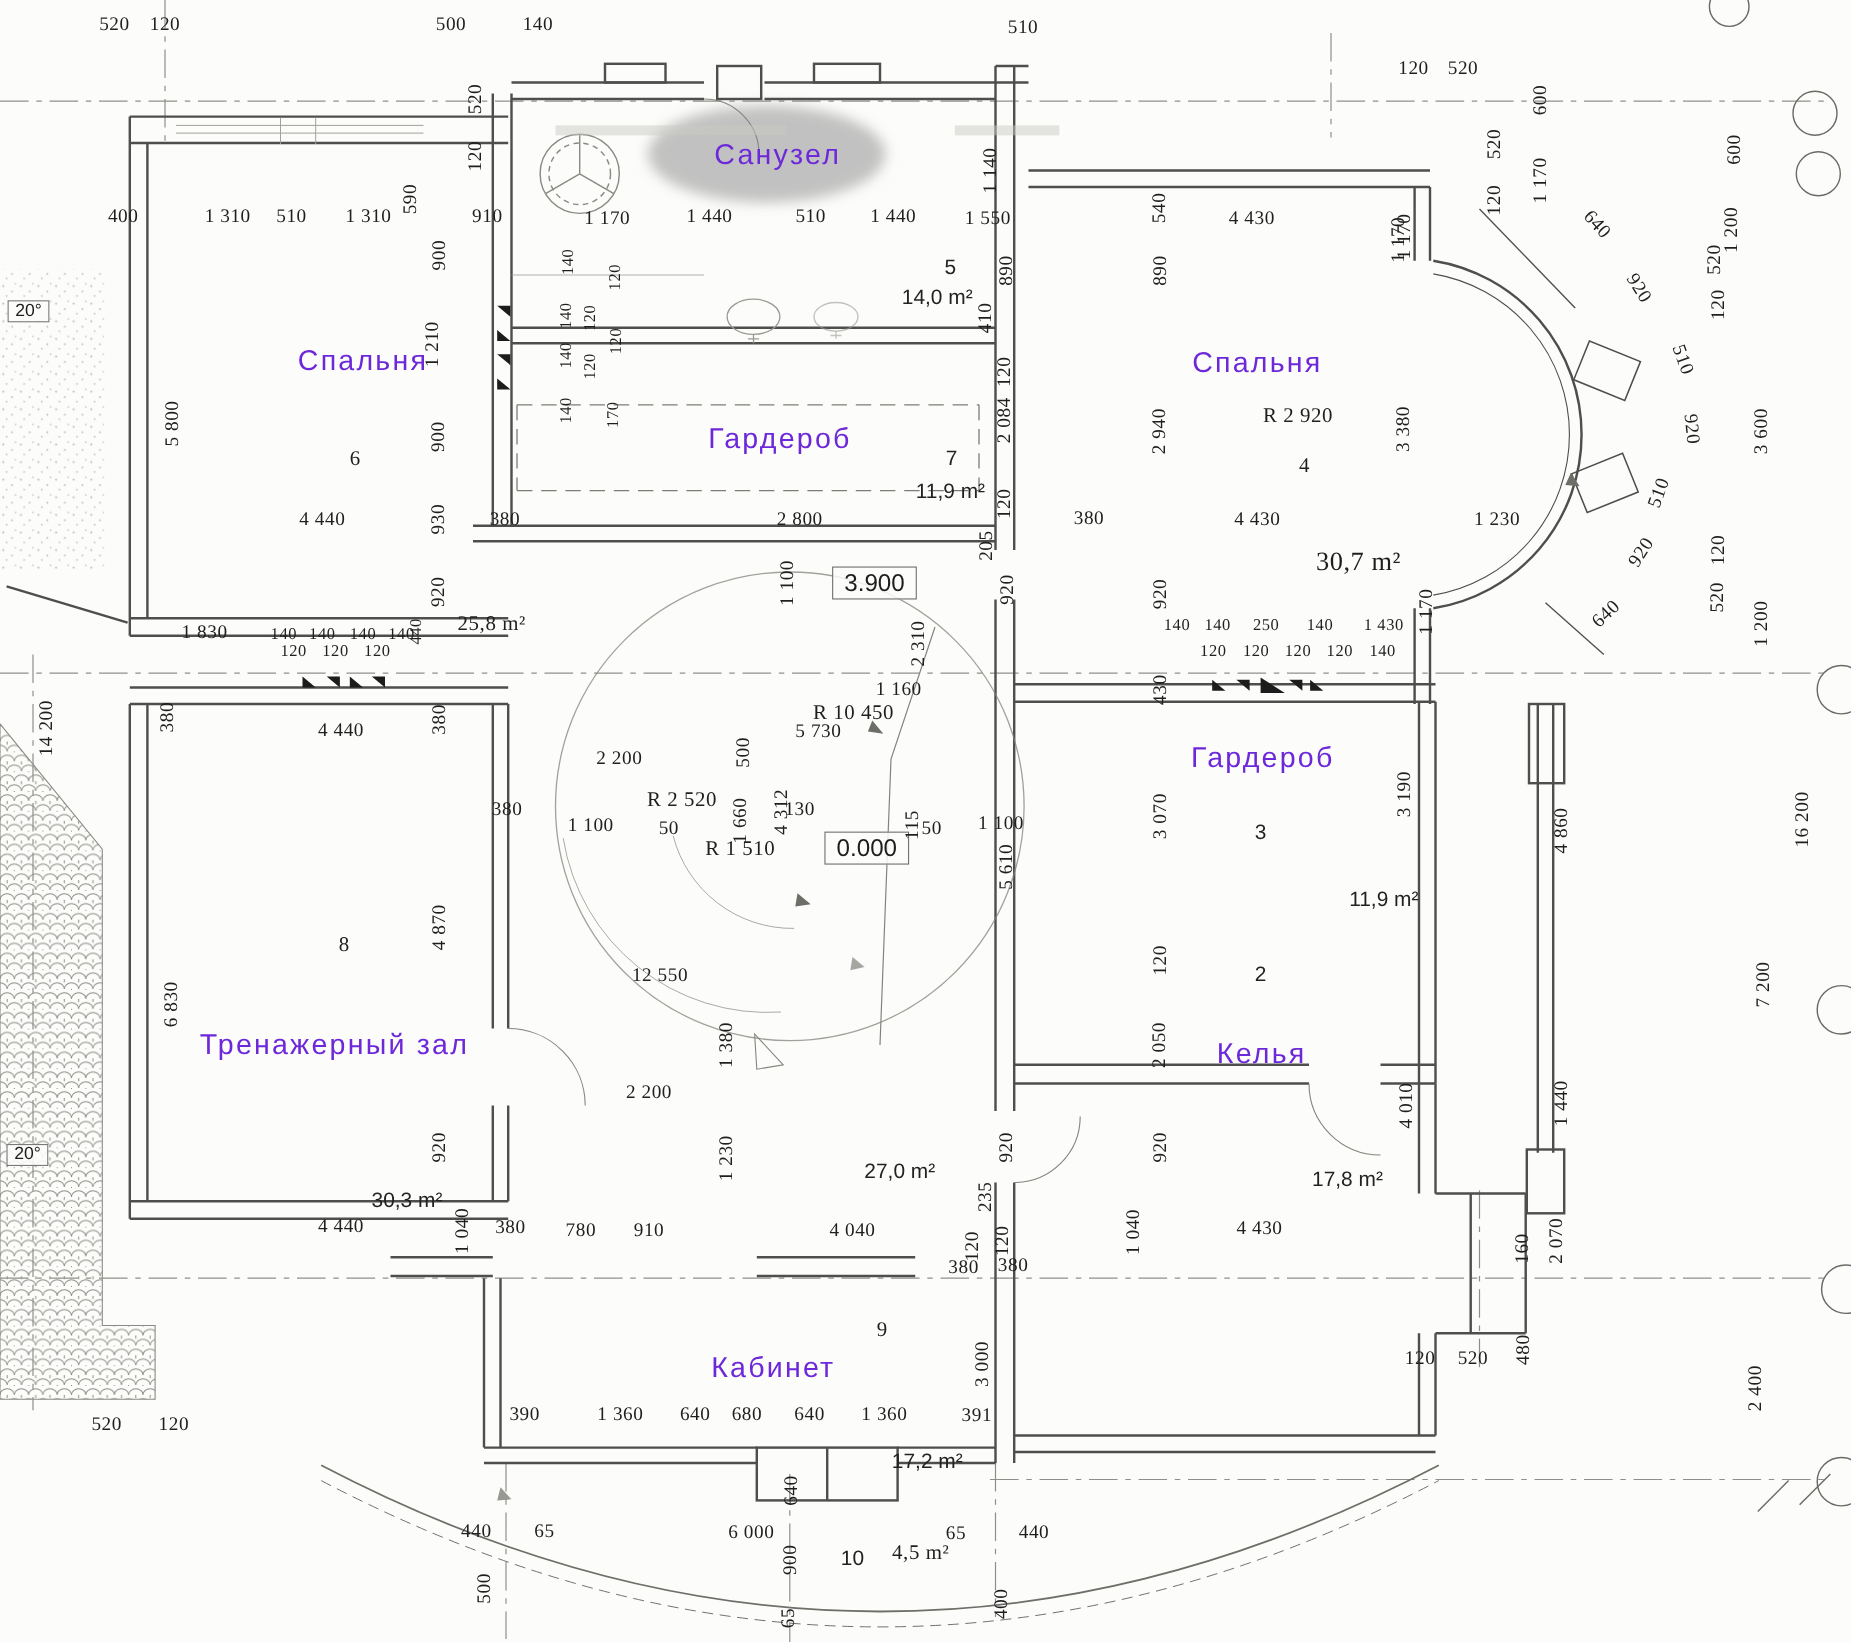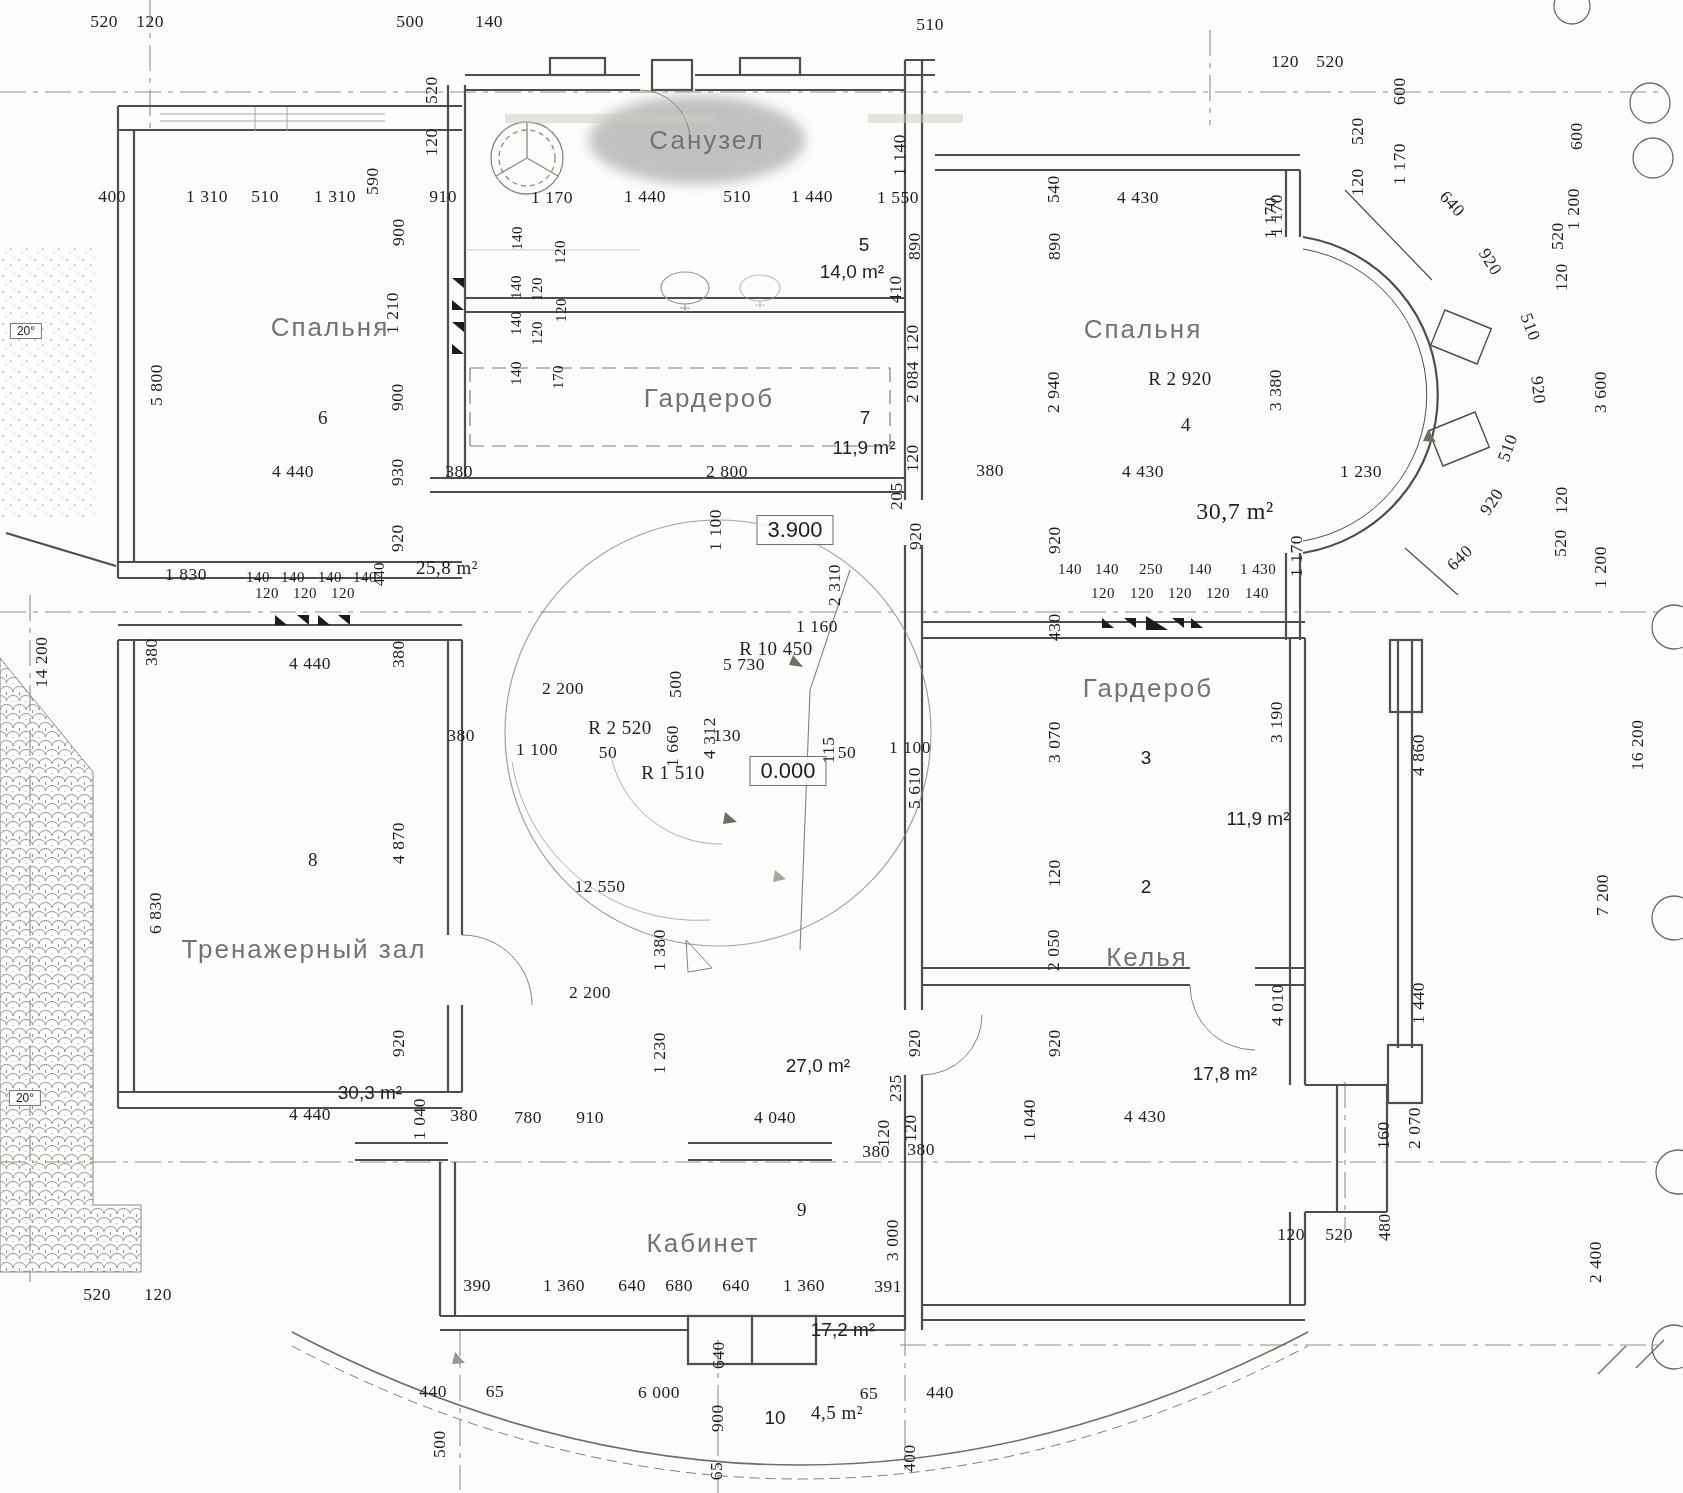--- a/index.html
+++ b/index.html
@@ -3,25 +3,25 @@
 <meta charset="utf-8">
 <style>
   html,body{margin:0;padding:0;background:#e8e8e4;}
   #canvas{position:relative;width:1683px;height:1493px;background:#fcfcfa;overflow:hidden;
           font-family:"Liberation Serif",serif;}
   svg{position:absolute;left:0;top:0;}
   #labels{position:absolute;left:0;top:0;width:100%;height:100%;}
   .lbl{position:absolute;white-space:nowrap;color:#1f1f1f;line-height:1;}
   .d{font-family:"Liberation Serif",serif;font-size:17.5px;letter-spacing:.5px;}
   .s{font-family:"Liberation Sans",sans-serif;font-size:18px;color:#222;}
-  .r{font-family:"Liberation Sans",sans-serif;font-size:26px;color:#737373;letter-spacing:2px;}
+  .r{font-family:"Liberation Sans",sans-serif;font-size:26px;color:#6d28d9;letter-spacing:2px;}
   .lv{font-family:"Liberation Sans",sans-serif;font-size:22px;color:#1d1d1d;border:1.4px solid #6f6f6f;
       padding:3px 10px;background:rgba(252,252,250,.85);}
-  .ang{font-family:"Liberation Sans",sans-serif;font-size:12px;color:#1d1d1d;border:1.2px solid #7a7a7a;
-      padding:1px 6px;background:rgba(252,252,250,.9);margin-top:48px;}
+  .ang{font-family:"Liberation Sans",sans-serif;font-size:16px;color:#1d1d1d;border:1.2px solid #7a7a7a;
+      padding:1px 6px;background:rgba(252,252,250,.9);}
 </style>
 </head>
 <body>
 
 <div id="canvas">
 
   <svg width="1683" height="1493" viewBox="0 0 1683 1493">
     <defs>
       <pattern id="waves" width="26" height="18" patternUnits="userSpaceOnUse">
         <path d="M0,8 a6.5,5.5 0 0 1 13,0 M13,8 a6.5,5.5 0 0 1 13,0 M-6.5,17 a6.5,5.5 0 0 1 13,0 M6.5,17 a6.5,5.5 0 0 1 13,0 M19.5,17 a6.5,5.5 0 0 1 13,0" fill="none" stroke="#8b8b86" stroke-width="0.9"></path>
@@ -366,21 +366,21 @@
       <span class="lbl r" style="left: 703px; top: 1243px; transform: translate(-50%, -50%) rotate(0deg);">Кабинет</span>
       <span class="lbl d" style="left: 477px; top: 1286px; transform: translate(-50%, -50%) rotate(0deg);">390</span>
       <span class="lbl d" style="left: 564px; top: 1286px; transform: translate(-50%, -50%) rotate(0deg);">1 360</span>
       <span class="lbl d" style="left: 632px; top: 1286px; transform: translate(-50%, -50%) rotate(0deg);">640</span>
       <span class="lbl d" style="left: 679px; top: 1286px; transform: translate(-50%, -50%) rotate(0deg);">680</span>
       <span class="lbl d" style="left: 736px; top: 1286px; transform: translate(-50%, -50%) rotate(0deg);">640</span>
       <span class="lbl d" style="left: 804px; top: 1286px; transform: translate(-50%, -50%) rotate(0deg);">1 360</span>
       <span class="lbl s" style="font-size: 19px; left: 843px; top: 1329px; transform: translate(-50%, -50%) rotate(0deg);">17,2 m²</span>
       <span class="lbl d" style="left: 433px; top: 1392px; transform: translate(-50%, -50%) rotate(0deg);">440</span>
       <span class="lbl d" style="left: 495px; top: 1392px; transform: translate(-50%, -50%) rotate(0deg);">65</span>
-      <span class="lbl d" style="left: 659px; top: 1393px; transform: translate(-50%, -50%) rotate(0deg);">6 000</span>
+      <span class="lbl d" style="left: 683px; top: 1393px; transform: translate(-50%, -50%) rotate(0deg);">6 000</span>
       <span class="lbl d" style="left: 719px; top: 1355px; transform: translate(-50%, -50%) rotate(-90deg);">640</span>
       <span class="lbl d" style="left: 718px; top: 1418px; transform: translate(-50%, -50%) rotate(-90deg);">900</span>
       <span class="lbl d" style="left: 717px; top: 1471px; transform: translate(-50%, -50%) rotate(-90deg);">65</span>
       <span class="lbl s" style="font-size: 19px; left: 775px; top: 1417px; transform: translate(-50%, -50%) rotate(0deg);">10</span>
       <span class="lbl d" style="font-size: 19px; left: 837px; top: 1412px; transform: translate(-50%, -50%) rotate(0deg);">4,5 m²</span>
       <span class="lbl d" style="left: 869px; top: 1394px; transform: translate(-50%, -50%) rotate(0deg);">65</span>
       <span class="lbl d" style="left: 940px; top: 1393px; transform: translate(-50%, -50%) rotate(0deg);">440</span>
       <span class="lbl d" style="left: 910px; top: 1458px; transform: translate(-50%, -50%) rotate(-90deg);">400</span>
       <span class="lbl d" style="left: 440px; top: 1444px; transform: translate(-50%, -50%) rotate(-90deg);">500</span>
       <span class="lbl d" style="left: 97px; top: 1295px; transform: translate(-50%, -50%) rotate(0deg);">520</span>

